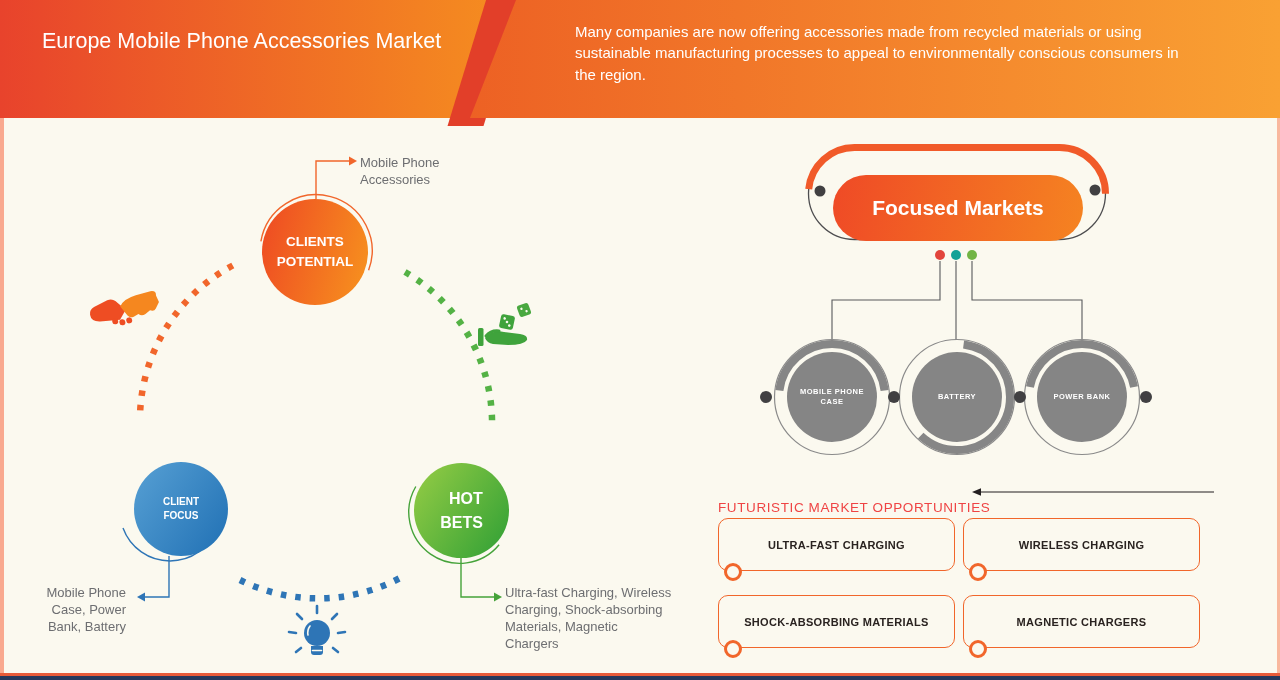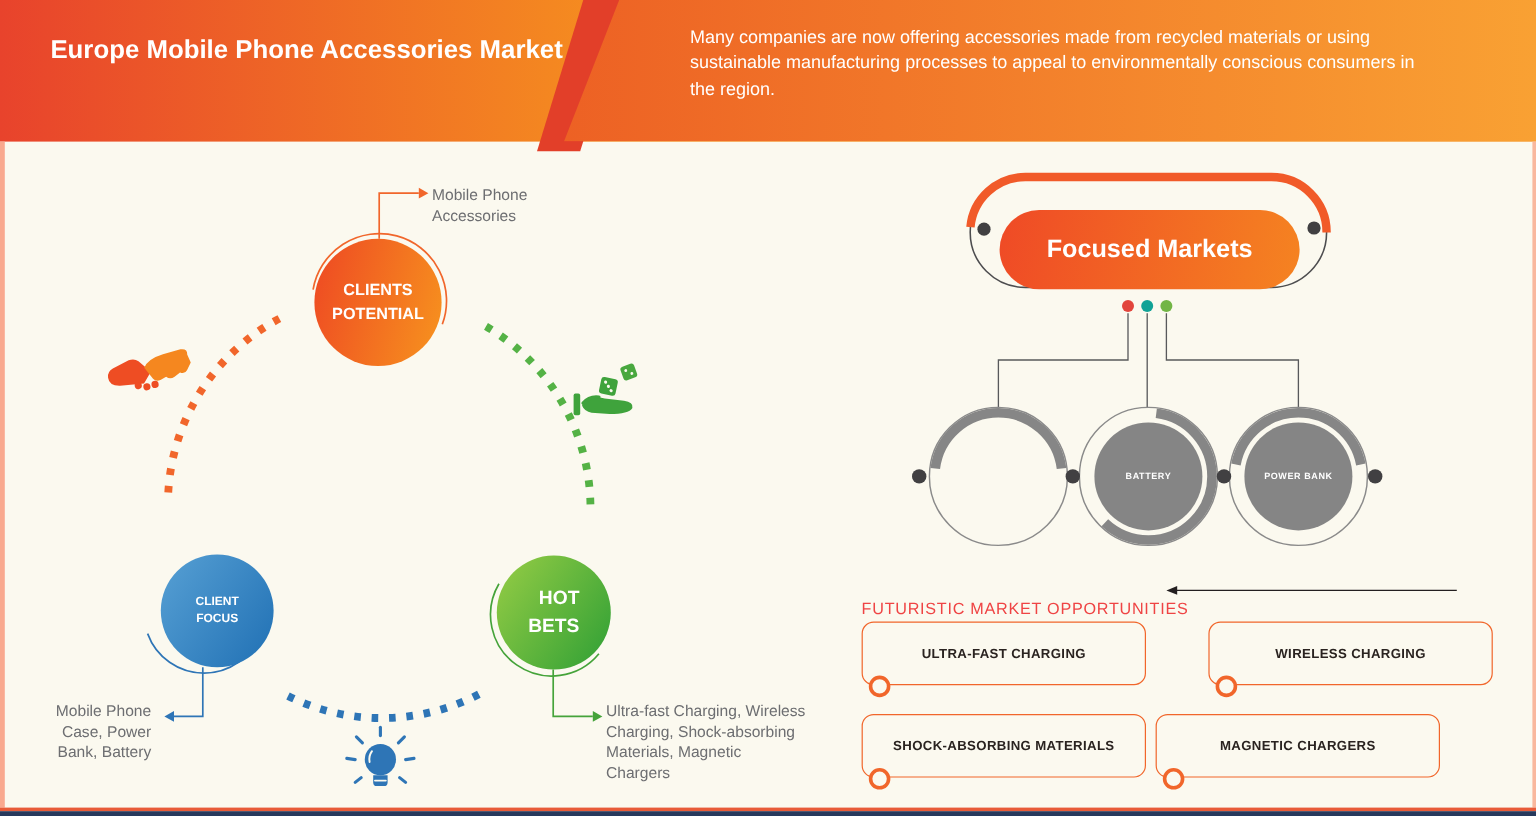--- a/index.html
+++ b/index.html
@@ -8,21 +8,21 @@
 
   
   .header{position:absolute;top:0;left:0;width:1280px;height:118px;
           background:linear-gradient(90deg,#E8432C,#F6921F 42%);}
   .header-stripe{position:absolute;top:-8px;bottom:-8px;left:468px;width:36px;
           background:#E23F29;transform:skewX(-17deg);}
   .header-right{position:absolute;top:0;left:470px;right:0;bottom:0;
           background:linear-gradient(90deg,#ED6124,#F9A133);
           clip-path:polygon(46px 0,100% 0,100% 100%,0 100%);}
   .header-title{position:absolute;left:42px;top:27px;width:470px;margin:0;z-index:5;
-          font-size:21.5px;font-weight:bold;color:#fff;line-height:1.35;}
+          font-size:21.5px;font-weight:normal;color:#fff;line-height:1.35;}
   .header-desc{position:absolute;left:575px;top:21px;width:615px;margin:0;z-index:5;
           font-size:15px;color:#fff;line-height:1.43;}
 
   
   .edge-left{position:absolute;left:0;top:118px;bottom:7px;width:3.5px;background:#F9A98F;}
   .edge-right{position:absolute;right:0;top:118px;bottom:7px;width:3px;background:#F9B89E;}
   .bar-orange{position:absolute;left:0;right:0;bottom:4px;height:3.5px;background:#E85B38;}
   .bar-navy{position:absolute;left:0;right:0;bottom:0;height:4px;background:#26395C;}
 
   
@@ -53,21 +53,21 @@
   .mc-1{left:787px;} .mc-2{left:912px;} .mc-3{left:1037px;}
 
   
   .opp-heading{position:absolute;left:718px;top:484px;font-size:13.5px;color:#ef4444;
           letter-spacing:.6px;z-index:3;margin-top:16px;}
   .opp-box{position:absolute;width:237px;height:53px;border:1.6px solid #F1662B;border-radius:10px;
           display:flex;align-items:center;justify-content:center;font-size:11px;font-weight:bold;
           color:#2A2320;letter-spacing:.3px;z-index:3;box-sizing:border-box;}
   .opp-dot{position:absolute;left:5px;bottom:-11px;width:12px;height:12px;border:3.6px solid #F1662B;
           border-radius:50%;background:#FBF9EF;}
-  .box-1{left:718px;top:518px;} .box-2{left:963px;top:518px;margin-left:44px;}
+  .box-1{left:718px;top:518px;} .box-2{left:963px;top:518px;}
   .box-3{left:718px;top:595px;} .box-4{left:963px;top:595px;}
 </style>
 </head>
 <body>
 
 <div class="stage">
 
   <div class="header">
     <div class="header-stripe"></div>
     <div class="header-right"></div>
@@ -184,20 +184,23 @@
 Bank, Battery</div>
   <div class="callout callout-hb">Ultra-fast Charging, Wireless
 Charging, Shock-absorbing
 Materials, Magnetic
 Chargers</div>
 
   <div class="fm-pill">
     <span>Focused Markets</span>
   </div>
 
+  <div class="market-circle mc-1">
+    <span>MOBILE PHONE CASE</span>
+  </div>
   <div class="market-circle mc-2">
     <span>BATTERY</span>
   </div>
   <div class="market-circle mc-3">
     <span>POWER BANK</span>
   </div>
 
   <div class="opp-heading">FUTURISTIC MARKET OPPORTUNITIES</div>
 
   <div class="opp-box box-1">

